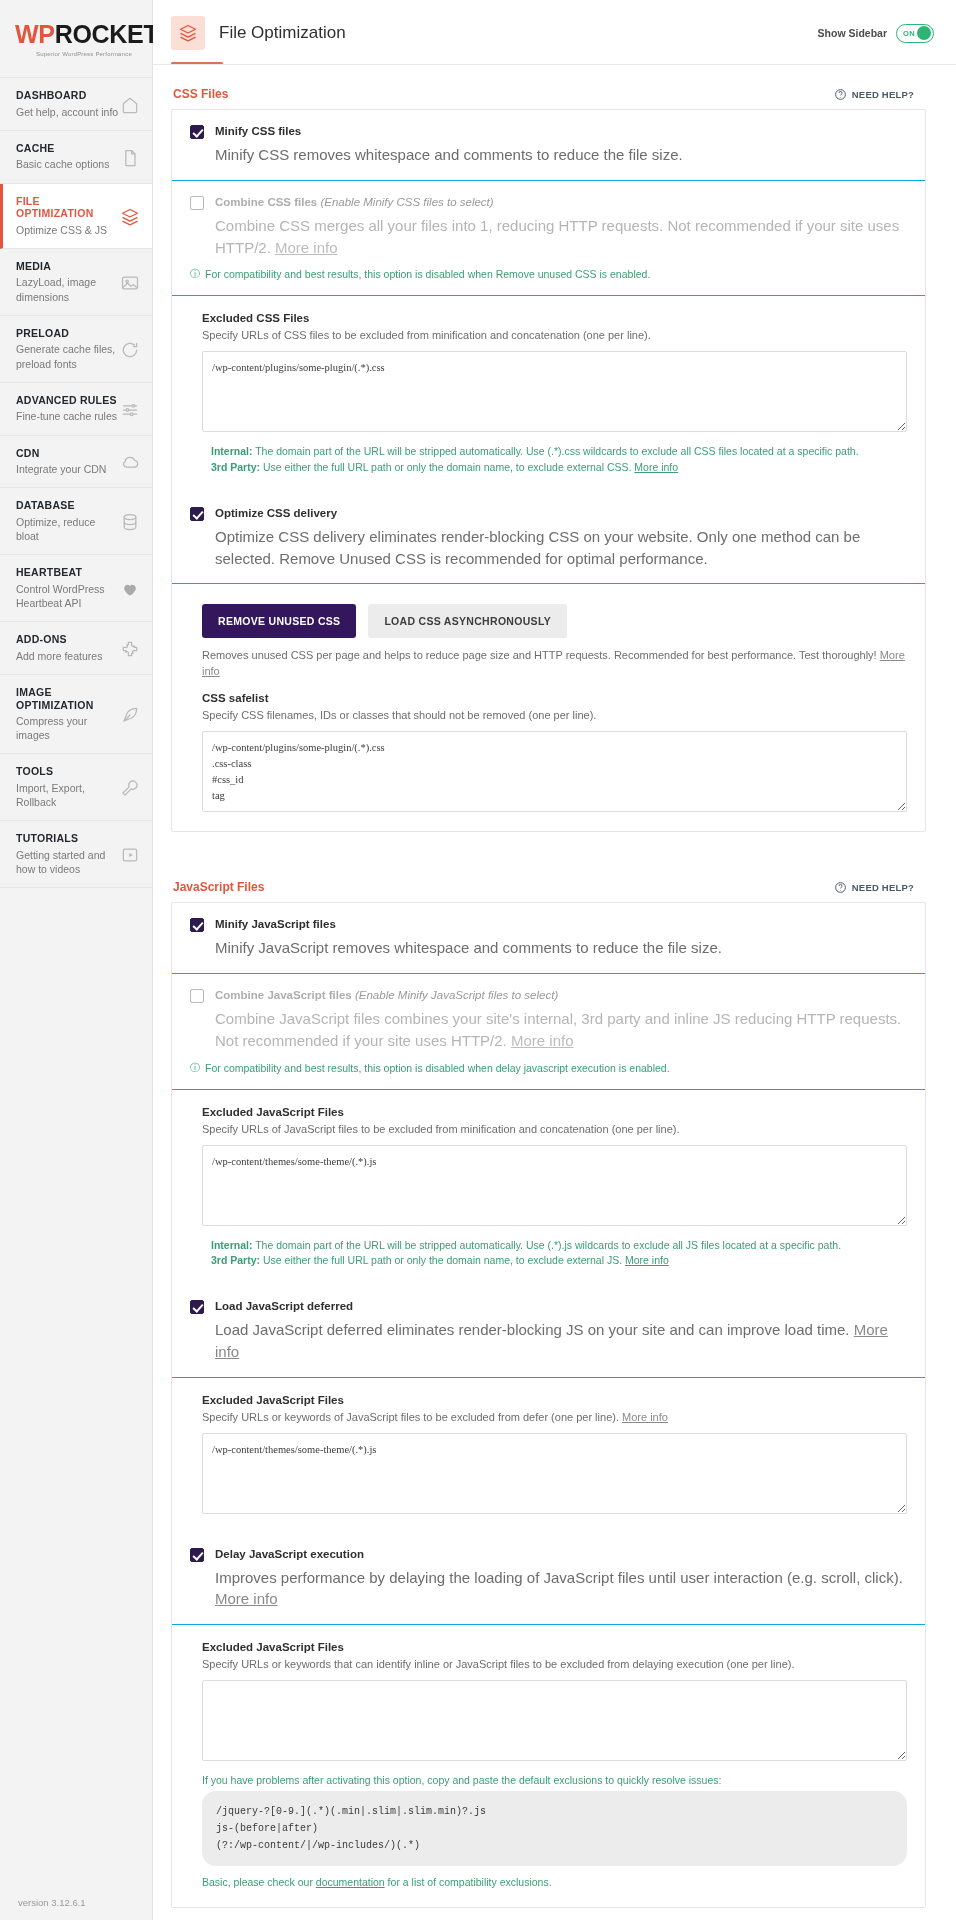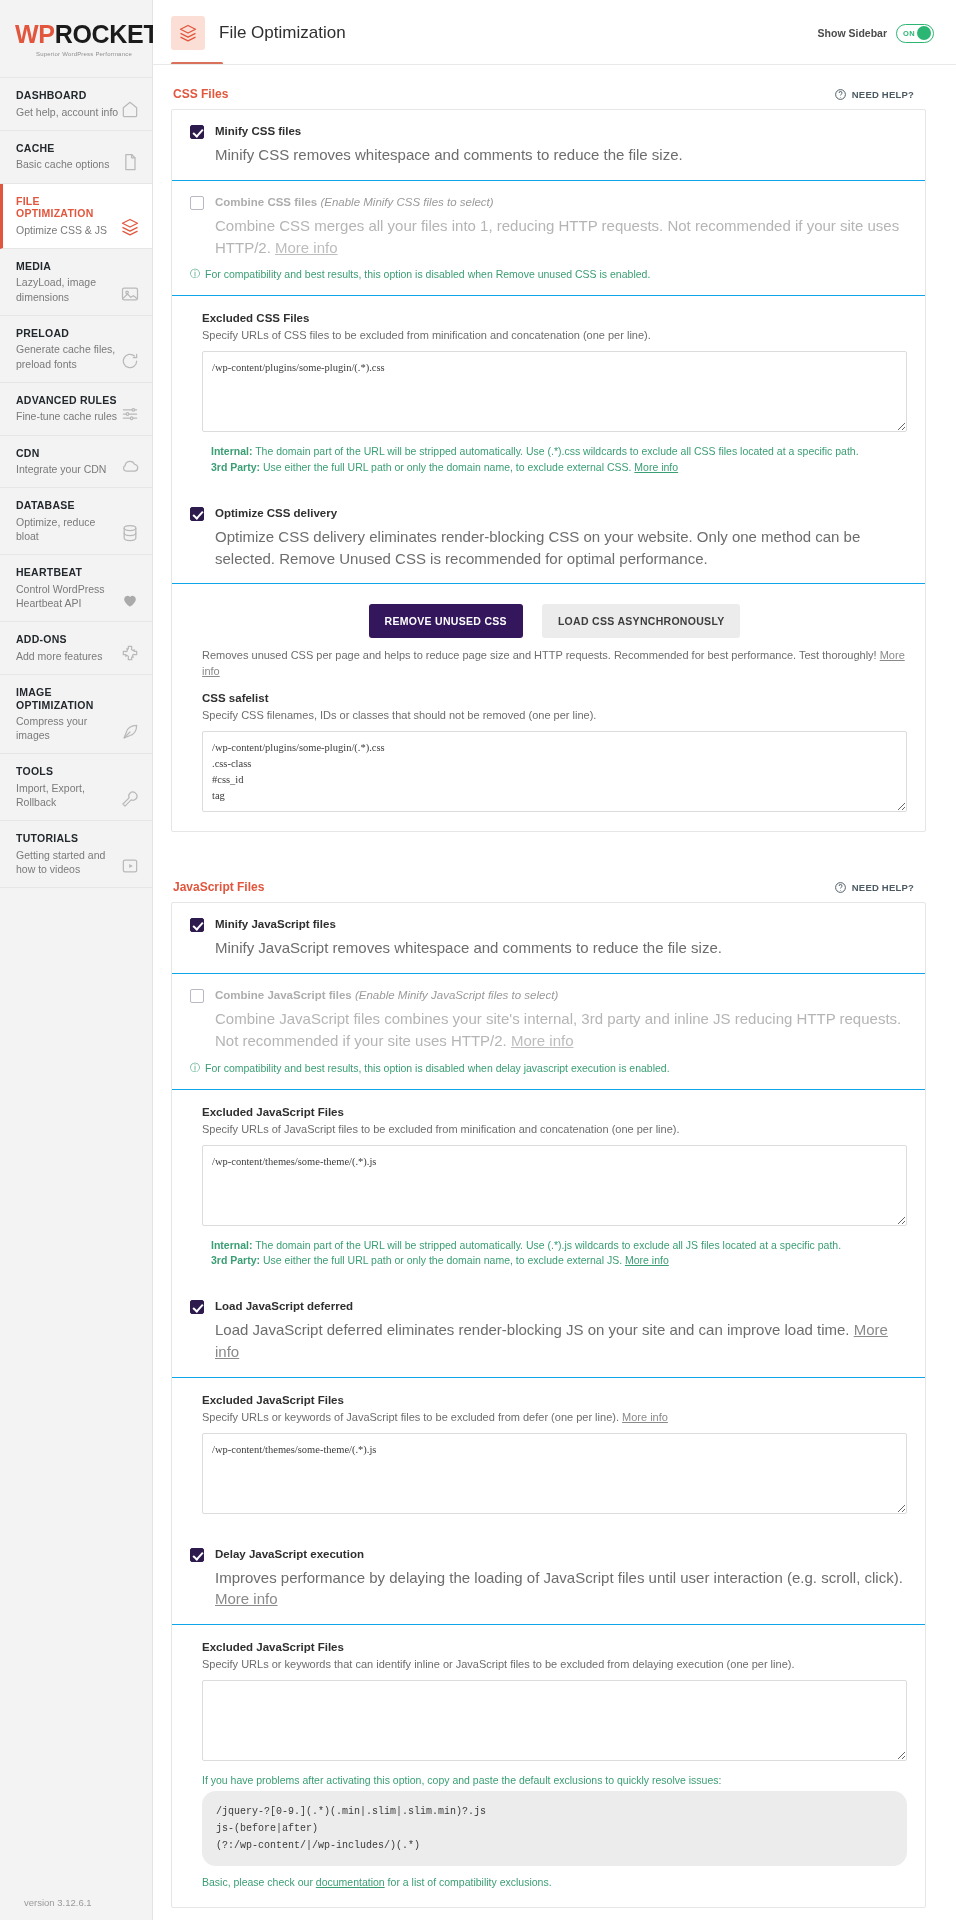--- a/index.html
+++ b/index.html
@@ -23,39 +23,39 @@
   }
   .logo-wrap { padding: 22px 0 20px 14px; }
   .logo-line1 { font-size:25px; font-weight:bold; letter-spacing:-0.3px; color:#1b1b1b; line-height:1; }
   .logo-wp { color:#e1563d; }
   .logo-tag { font-size:6px; color:#8e8e8e; letter-spacing:0.2px; margin-top:3px; margin-left:22px; }
   .logo-row { display:flex; align-items:flex-start; }
   .flame { width:10px; height:26px; margin-right:1px; position:relative; }
 
   .nav { border-top:1px solid #e6e6e6; }
   .nav-item {
-    display:flex; align-items:flex-end; justify-content:space-between;
+    display:flex; align-items:center; justify-content:space-between;
     padding: 11px 12px 11px 16px;
     border-bottom: 1px solid #e6e6e6;
     background: #f3f3f3;
     cursor: pointer;
     min-height: 52px;
   }
   .nav-item .txt { flex:1; }
   .nav-title {
     font-size: 10.5px; font-weight:bold; letter-spacing:0.25px;
     color:#23282d; text-transform:uppercase; line-height:1.2;
   }
   .nav-sub { font-size:10.5px; color:#7a7a7a; line-height:1.35; margin-top:3px; }
   .nav-item.active { background:#ffffff; border-left:3px solid #e1563d; padding-left:13px; }
   .nav-item.active .nav-title { color:#e1563d; }
   .nav-icon { width:20px; height:20px; opacity:.55; flex-shrink:0; margin-top:2px; }
   .nav-item.active .nav-icon { opacity:1; }
 
-  .version { position:absolute; bottom:12px; left:24px; font-size:9.5px; color:#9a9a9a; }
+  .version { position:absolute; bottom:12px; left:18px; font-size:9.5px; color:#9a9a9a; }
 
   
   .main { flex:1; background:#fff; padding:0; position:relative; overflow:hidden; }
   .content-inner { padding: 0 30px 0 18px; }
 
   .page-head { display:flex; align-items:center; padding: 16px 22px 0 18px; }
   .page-icon {
     width:34px; height:34px; background:#fbdfd7; border-radius:3px;
     display:flex; align-items:center; justify-content:center; margin-right:14px;
   }
@@ -117,21 +117,21 @@
   textarea.ta {
     width:100%; margin-top:10px;
     border:1px solid #dcdcdc; background:#fff; border-radius:2px;
     font-family:"Liberation Serif", serif; font-size:10.5px; color:#3b3b3b;
     padding:8px 9px; resize:vertical; line-height:1.5; outline:none;
   }
   .help-green { font-size:10.5px; color:#3a9e74; line-height:1.5; margin-top:9px; }
   .help-green b { font-weight:bold;margin-left:9px; }
   .help-green a { color:#3a9e74; }
 
-  .btn-group { display:flex; gap:19px; margin: 4px 0 0 0; justify-content: center; }
+  .btn-group { display:flex; gap:12px; margin: 4px 0 0 0; }
   .opt-btn {
     font-size:10.5px; font-weight:bold; letter-spacing:.3px;
     padding: 11px 16px; border-radius:3px; border:none; cursor:pointer;
     background:#ececec; color:#3d3d3d;
   }
   .opt-btn.active { background:#34165c; color:#fff; }
   .below-btn { font-size:11px; color:#6d6d6d; margin-top:10px; line-height:1.45; }
 
   .code-block {
     background:#ececec; border-radius:14px; padding: 12px 14px;

